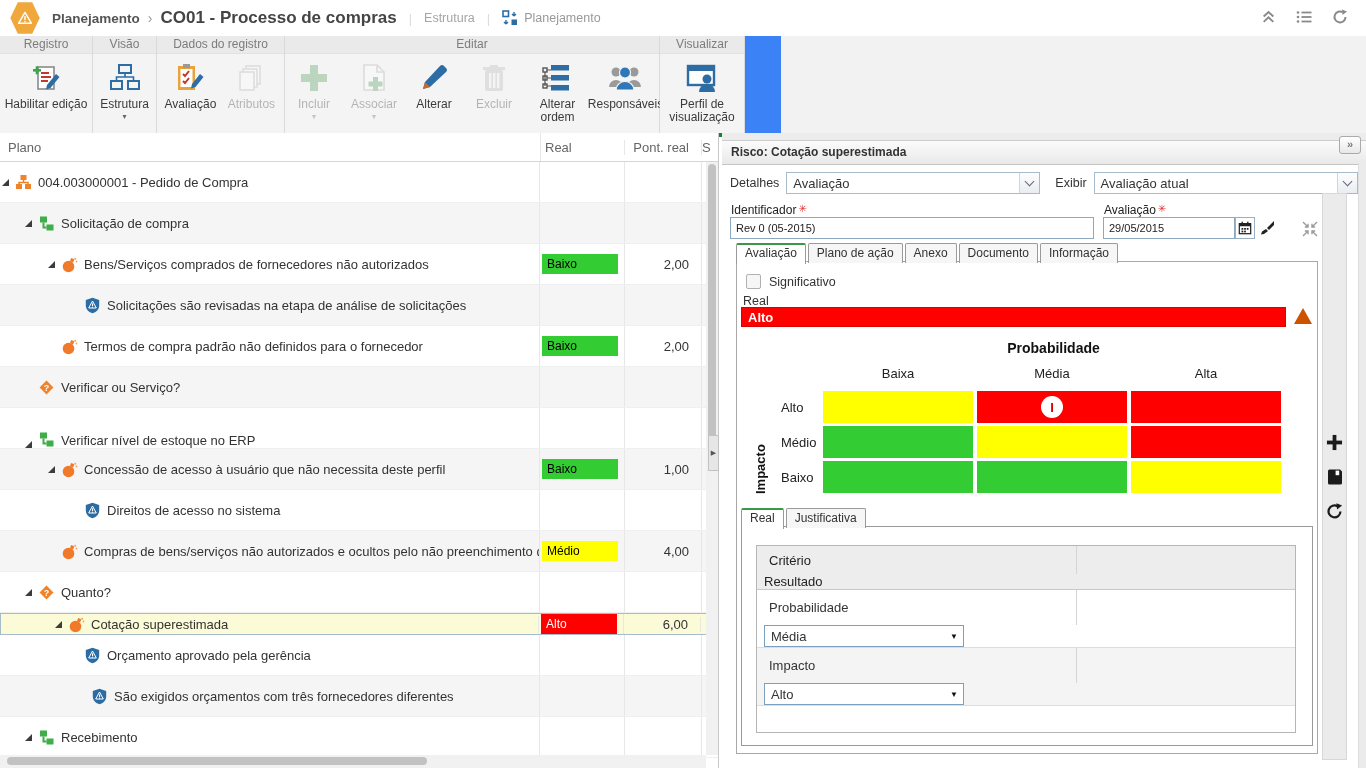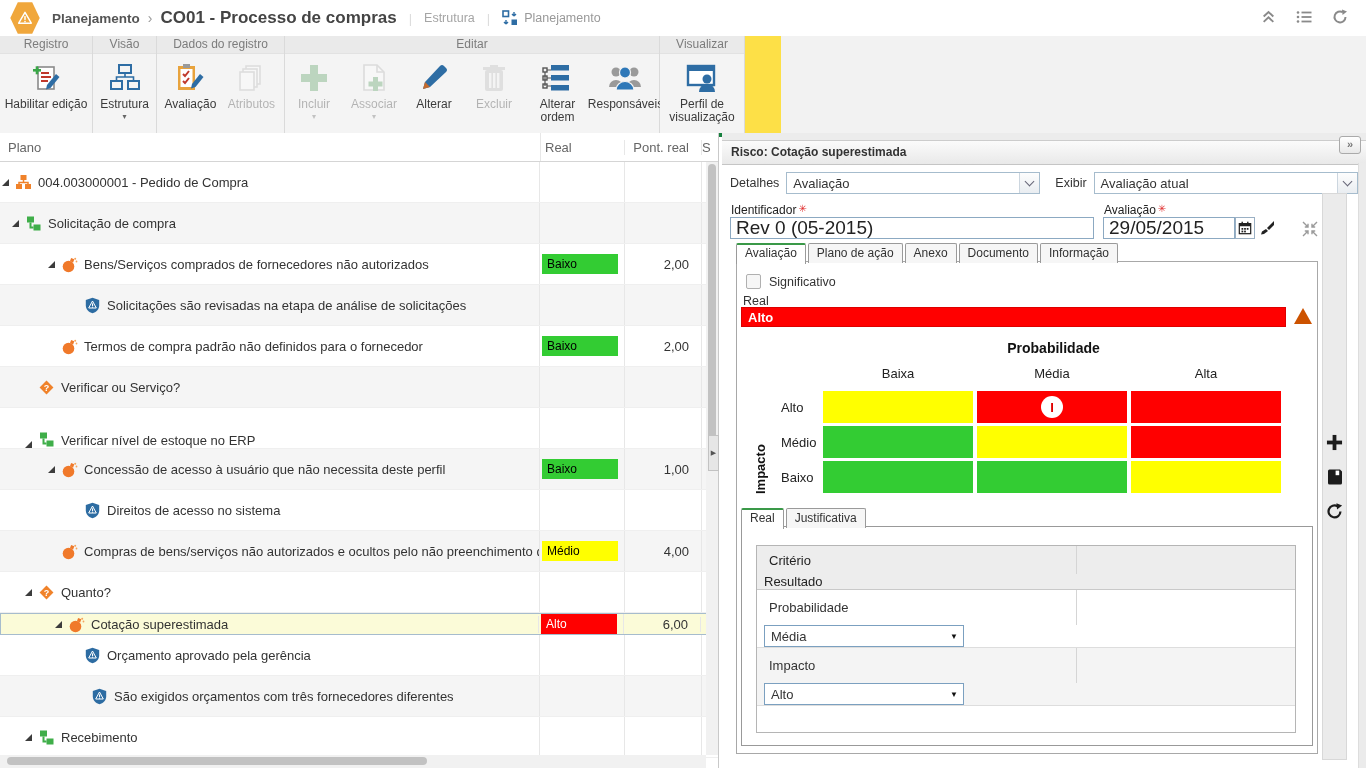--- a/index.html
+++ b/index.html
@@ -9,21 +9,21 @@
   .hexicon{width:30px;height:33px;margin:0 12px 0 10px;background:#f0a73c;clip-path:polygon(26% 2%,74% 2%,99% 50%,74% 98%,26% 98%,1% 50%);display:flex;align-items:center;justify-content:center;}
   .crumb{font-weight:bold;color:#555;font-size:13.5px;}
   .crumb-sep{color:#999;margin:0 8px;font-size:14px;}
   .page-title{font-weight:bold;color:#444;font-size:17px;}
   .bar-sep{color:#ddd;margin:0 12px;font-size:13px;}
   .bar-link{color:#a5a5a5;font-size:12.5px;}
   .bar-link2{color:#999;font-size:12.5px;margin-left:6px;}
   .top-icons{margin-left:auto;display:flex;gap:20px;margin-right:18px;align-items:center;}
   .top-icons span{cursor:pointer;}
   
-  .ribbon{position:absolute;top:36px;left:0;right:0;height:97px;background:#fde047;border-bottom:4px solid #15803d;display:flex;gap:36px;}
+  .ribbon{position:absolute;top:36px;left:0;right:0;height:97px;background:#3b82f6;border-bottom:4px solid #15803d;display:flex;gap:36px;}
   .rgroup{border-right:1px solid #dadada;display:flex;flex-direction:column;flex:0 0 auto;}
   .rgroup .glabel{height:17px;line-height:17px;text-align:center;background:#eaeaea;color:#7c7c7c;font-size:12px;border-bottom:1px solid #e2e2e2;}
   .gbtns{flex:1;display:flex;justify-content:center;align-items:flex-start;padding-top:5px;gap:2px;background:#f4f4f4;}
   .rbtn{display:flex;flex-direction:column;align-items:center;font-size:12px;color:#3b3b3b;padding:2px 4px;cursor:pointer;min-width:50px;}
   .rbtn .ric{height:34px;display:flex;align-items:center;justify-content:center;}
   .rbtn .rlabel{text-align:center;line-height:13px;margin-top:3px;white-space:pre-line;}
   .rbtn .caret{color:#666;font-size:8px;line-height:7px;margin-top:2px;}
   .rbtn.disabled{opacity:.35;filter:grayscale(35%);cursor:default;}
   .rfill{flex:1;background:#f2f2f2;}
   
@@ -51,21 +51,21 @@
   .panel{position:absolute;left:722px;top:133px;right:0;bottom:0;background:#fff;}
   .panel-topgap{position:absolute;top:0;left:0;right:0;height:7px;background:#ececec;}
   .ptitle{position:absolute;top:7px;left:0;right:0;height:23px;background:linear-gradient(#fbfbfb,#e9e9e9);border-top:1px solid #ccc;border-bottom:1px solid #c5c5c5;font-weight:bold;font-size:12px;color:#333;line-height:23px;padding-left:9px;}
   .pt-btn{position:absolute;right:5px;top:3px;width:20px;height:16px;border:1px solid #aaa;border-radius:3px;background:linear-gradient(#fff,#e8e8e8);color:#777;font-size:11px;line-height:15px;text-align:center;cursor:pointer;font-weight:bold;}
   .selrow{position:absolute;top:38px;left:8px;right:8px;height:24px;display:flex;align-items:center;font-size:12.5px;}
   .sel{border:1px solid #a6bccd;height:22px;background:#fff;display:flex;align-items:center;padding-left:6px;font-size:13px;position:relative;box-sizing:border-box;cursor:pointer;}
   .sel .sbtn{position:absolute;right:0;top:0;bottom:0;width:19px;border-left:1px solid #ccd6df;background:linear-gradient(#fdfdfd,#e9edf1);display:flex;align-items:center;justify-content:center;}
   .chev{width:6px;height:6px;border-right:1.8px solid #667;border-bottom:1.8px solid #667;transform:rotate(45deg);margin-top:-3px;}
   .flabel{position:absolute;font-size:12px;color:#222;}
   .req{color:#e03030;font-size:10px;vertical-align:2px;margin-left:2px;}
-  .tinput{position:absolute;height:20px;border:1px solid #8ca9c2;font-size:19px;padding:0 5px;font-family:"Liberation Sans",sans-serif;color:#222;box-sizing:content-box;}
+  .tinput{position:absolute;height:20px;border:1px solid #8ca9c2;font-size:11px;padding:0 5px;font-family:"Liberation Sans",sans-serif;color:#222;box-sizing:content-box;}
   .mini-btn{position:absolute;width:20px;height:22px;border:1px solid #9ab0c4;background:#fff;display:flex;align-items:center;justify-content:center;cursor:pointer;box-sizing:border-box;}
   .compress{position:absolute;left:580px;top:88px;cursor:pointer;}
   .strip{position:absolute;right:19px;width:25px;top:60px;bottom:8px;background:#ebebeb;border:1px solid #d8d8d8;box-sizing:border-box;}
   .strip-icons{position:absolute;top:240px;left:0;right:0;display:flex;flex-direction:column;align-items:center;gap:15px;}
   .strip-icons span{cursor:pointer;}
   .edgeband{position:absolute;right:0;top:30px;width:7px;bottom:0;background:#ebebeb;border-left:1px solid #ddd;}
   
   .tabs{position:absolute;top:110px;left:14px;display:flex;gap:2px;font-size:12px;z-index:3;}
   .tab{border:1px solid #9a9a9a;border-bottom:none;padding:2px 8px 3px;background:#f6f6f6;border-radius:2px 2px 0 0;cursor:pointer;color:#333;}
   .tab.on{background:#fff;border-top:2px solid #3a9948;padding-top:1px;margin-bottom:-1px;z-index:4;}
@@ -323,21 +323,21 @@
               <rect x="10" y="10" width="6" height="5" fill="#f0822a"></rect>
               <path d="M8.5 6 V8.5 M4 10 V8.5 H13 V10" stroke="#f0822a" stroke-width="1.5" fill="none"></path>
             </svg></span>
           <span>004.003000001 - Pedido de Compra</span>
         </div>
         <div class="c2"></div>
         <div class="c3"></div>
         <div class="c4"></div>
       </div>
       <div class="trow alt">
-        <div class="c1" style="padding-left: 12px;">
+        <div class="c1" style="padding-left: 25px;">
           <span class="arrowbox">
             <span class="exp"></span>
           </span>
           <span class="ticon"><svg width="17" height="17" viewBox="0 0 17 17">
               <rect x="2" y="1.5" width="7" height="6" fill="#3fae49"></rect>
               <rect x="8.5" y="9.5" width="7" height="6" fill="#3fae49"></rect>
               <path d="M5.5 7.5 V12.5 H8.5" stroke="#3fae49" stroke-width="2" fill="none"></path>
             </svg></span>
           <span>Solicitação de compra</span>
         </div>

